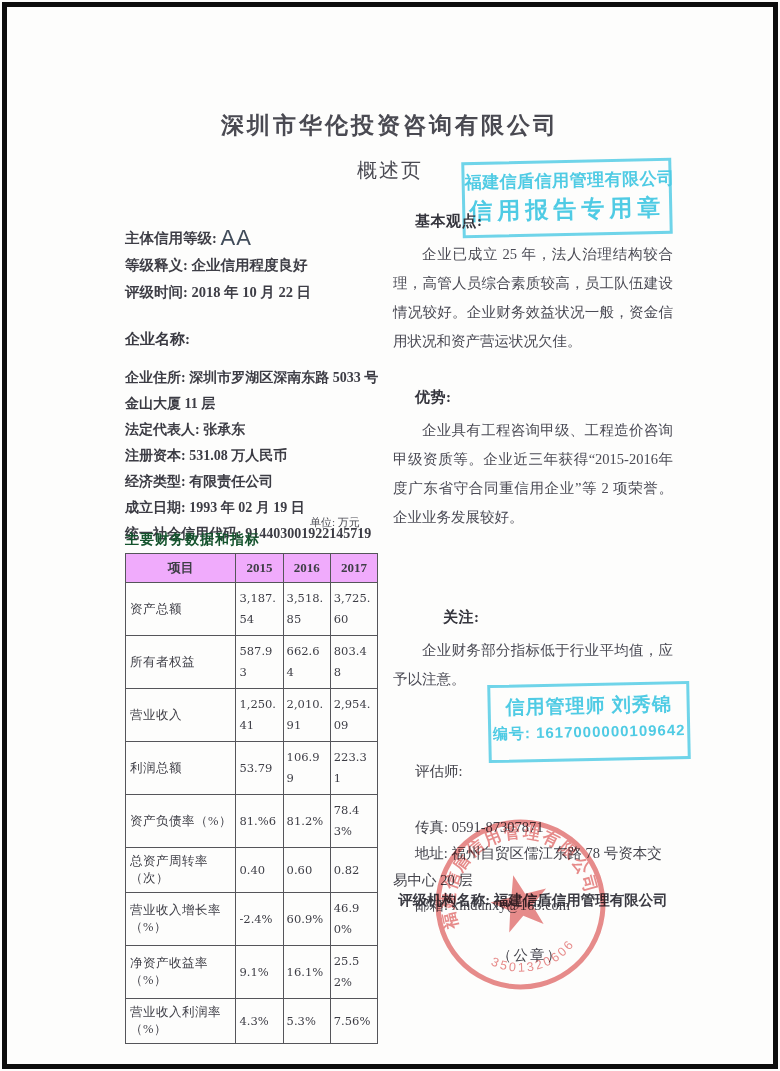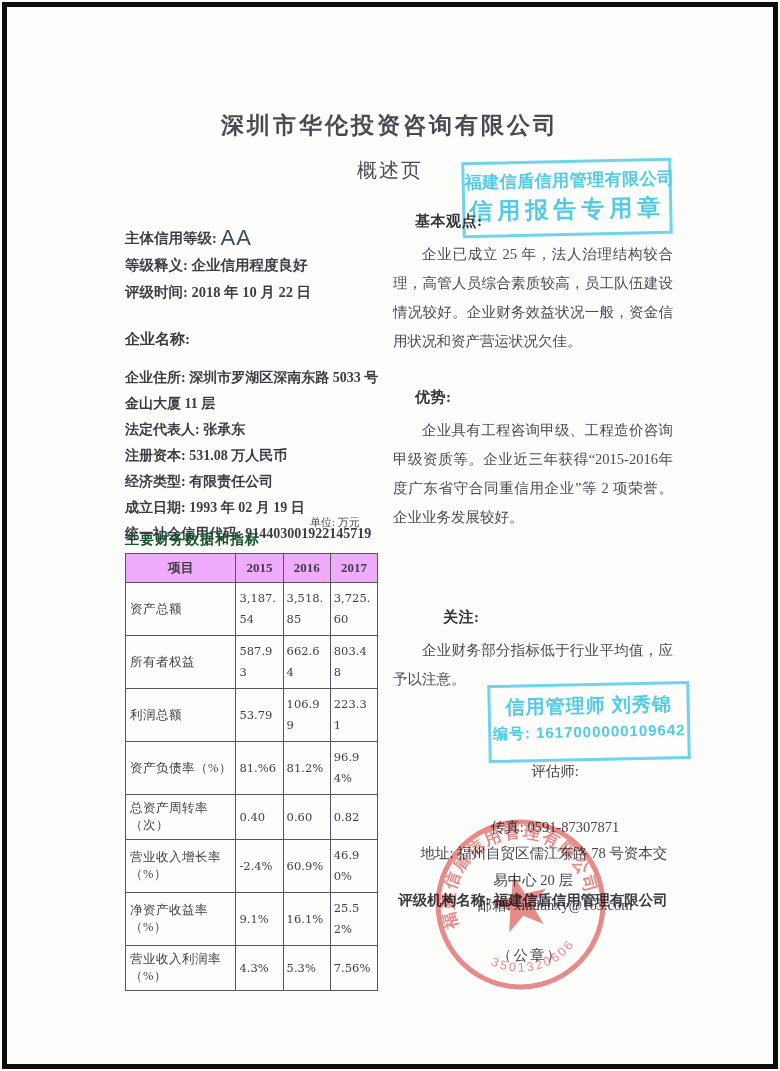--- a/index.html
+++ b/index.html
@@ -37,21 +37,21 @@
   .fin-table th,.fin-table td{border:1px solid #55555a;font-size:12px;color:#3e3e46;padding:5px 3px;vertical-align:middle;}
   .fin-table th{background:#f0abfc;font-size:13px;font-weight:bold;height:18px;}
   .fin-table td.lbl{text-align:left;font-size:12.5px;padding-left:4px;letter-spacing:.5px;}
   .fin-table td.num{word-break:break-all;line-height:21px;font-family:"DejaVu Serif",serif;font-size:11.5px;}
   .col-item{width:110px;} .col-y{width:47px;}
 
   
   .rc{left:393px;width:280px;}
   .sec-heading{font-size:15px;font-weight:bold;color:#35353d;letter-spacing:.5px;}
   .sec-body{font-size:14.5px;line-height:29px;text-align:justify;text-indent:2em;color:#4a4a54;}
-  .contact-line{font-size:14.5px;color:#44444c;line-height:27px;text-align:center;}
+  .contact-line{font-size:14.5px;color:#44444c;line-height:27px;}
   .indent{ text-indent:1.5em;}
   .agency-line{font-size:14.5px;font-weight:bold;color:#3a3a42;}
   .seal-note{font-size:14.5px;color:#44444c;letter-spacing:2px;}
 
   
   .round-seal{top:812px;left:428px;width:185px;height:185px;opacity:.72;mix-blend-mode:multiply;transform:rotate(-14deg);}
 </style>
 </head>
 <body>
 
@@ -110,30 +110,36 @@
         <td class="num">3,518.85</td>
         <td class="num">3,725.60</td>
       </tr>
       <tr>
         <td class="lbl">所有者权益</td>
         <td class="num">587.93</td>
         <td class="num">662.64</td>
         <td class="num">803.48</td>
       </tr>
       <tr>
+        <td class="lbl">营业收入</td>
+        <td class="num">1,250.41</td>
+        <td class="num">2,010.91</td>
+        <td class="num">2,954.09</td>
+      </tr>
+      <tr>
         <td class="lbl">利润总额</td>
         <td class="num">53.79</td>
         <td class="num">106.99</td>
         <td class="num">223.31</td>
       </tr>
       <tr>
         <td class="lbl">资产负债率（%）</td>
         <td class="num">81.%6</td>
         <td class="num">81.2%</td>
-        <td class="num">96.94%</td>
+        <td class="num">78.43%</td>
       </tr>
       <tr>
         <td class="lbl">总资产周转率（次）</td>
         <td class="num">0.40</td>
         <td class="num">0.60</td>
         <td class="num">0.82</td>
       </tr>
       <tr>
         <td class="lbl">营业收入增长率（%）</td>
         <td class="num">-2.4%</td>

